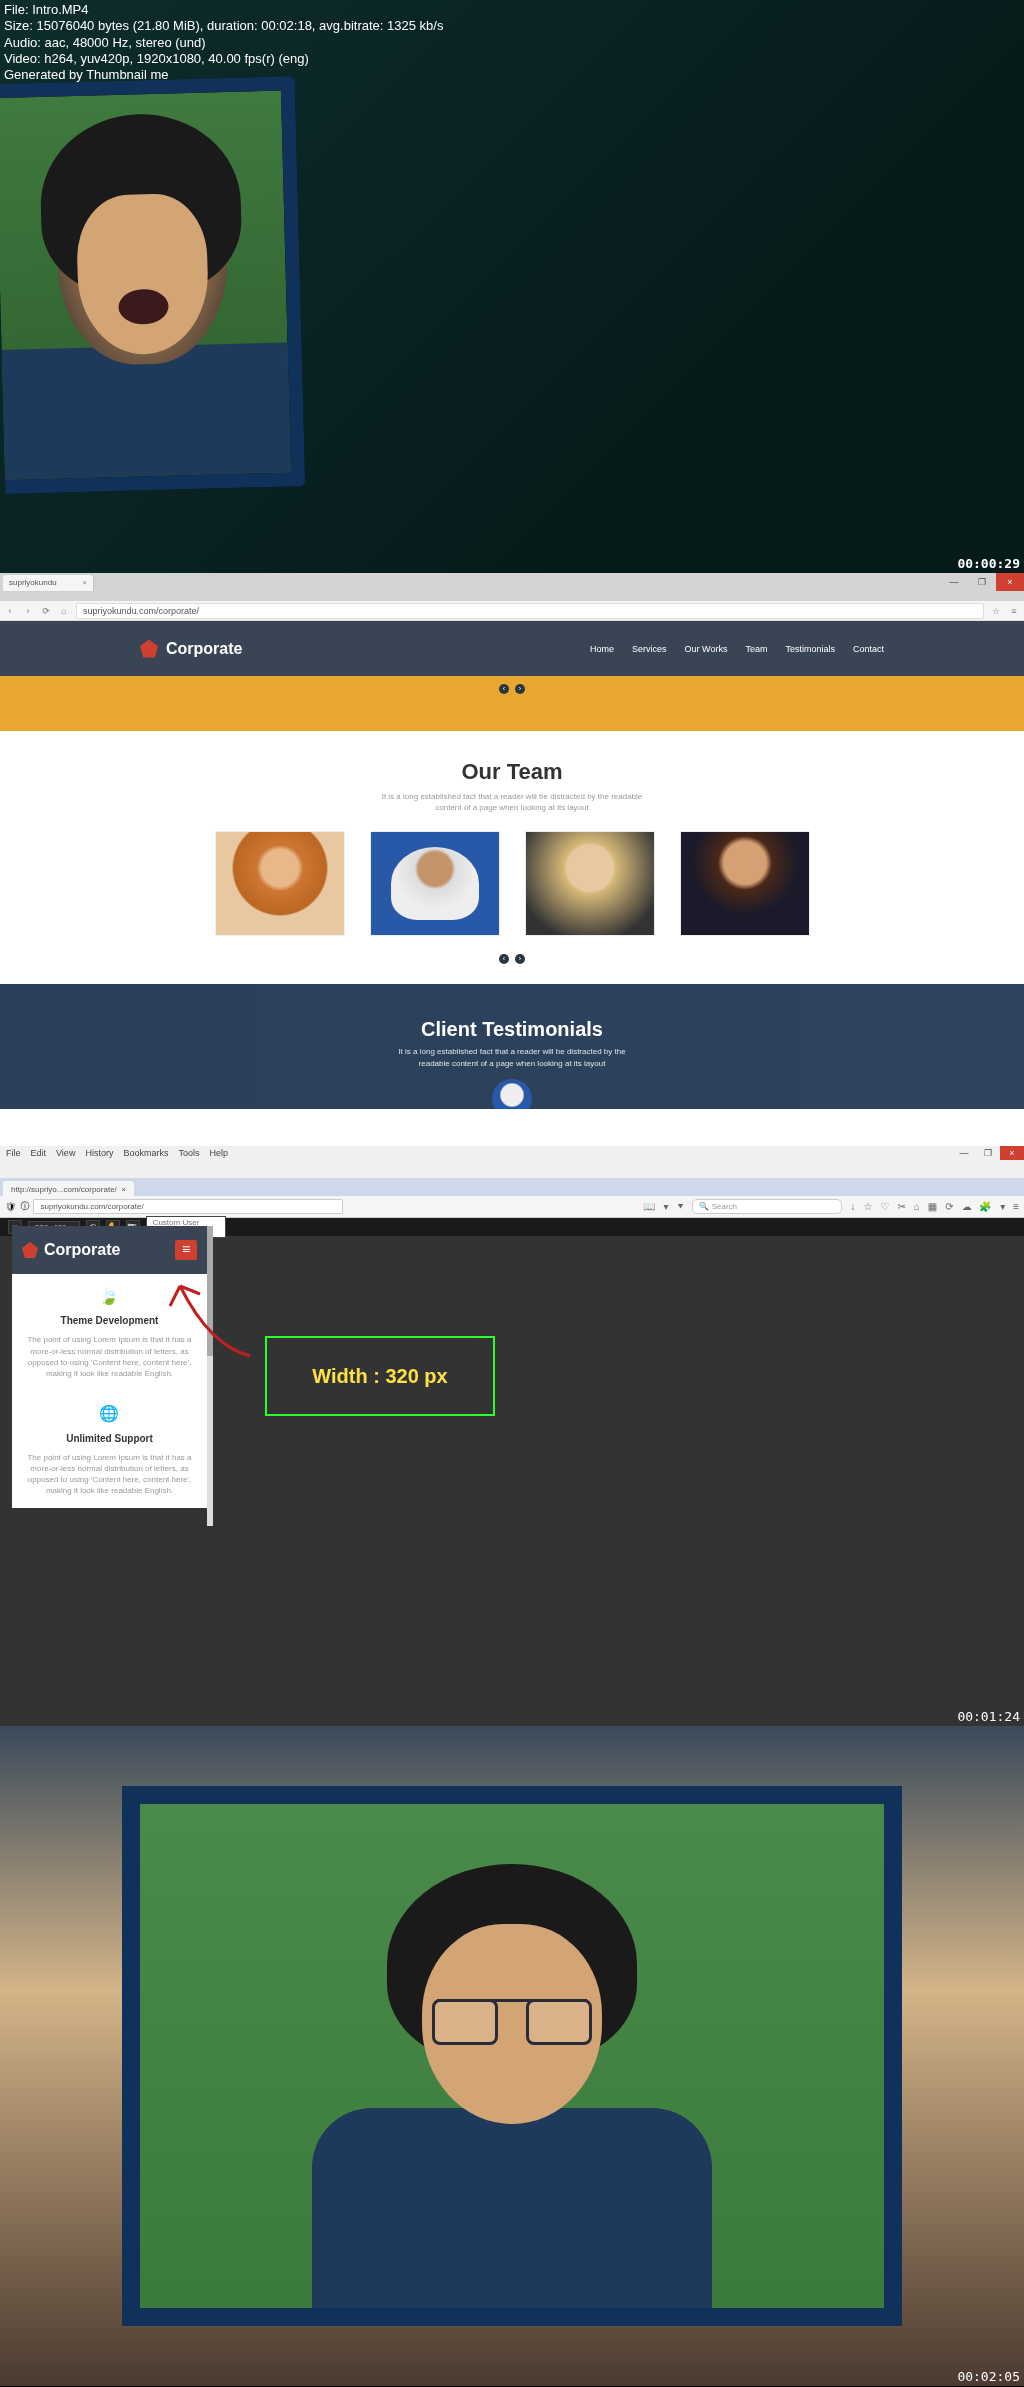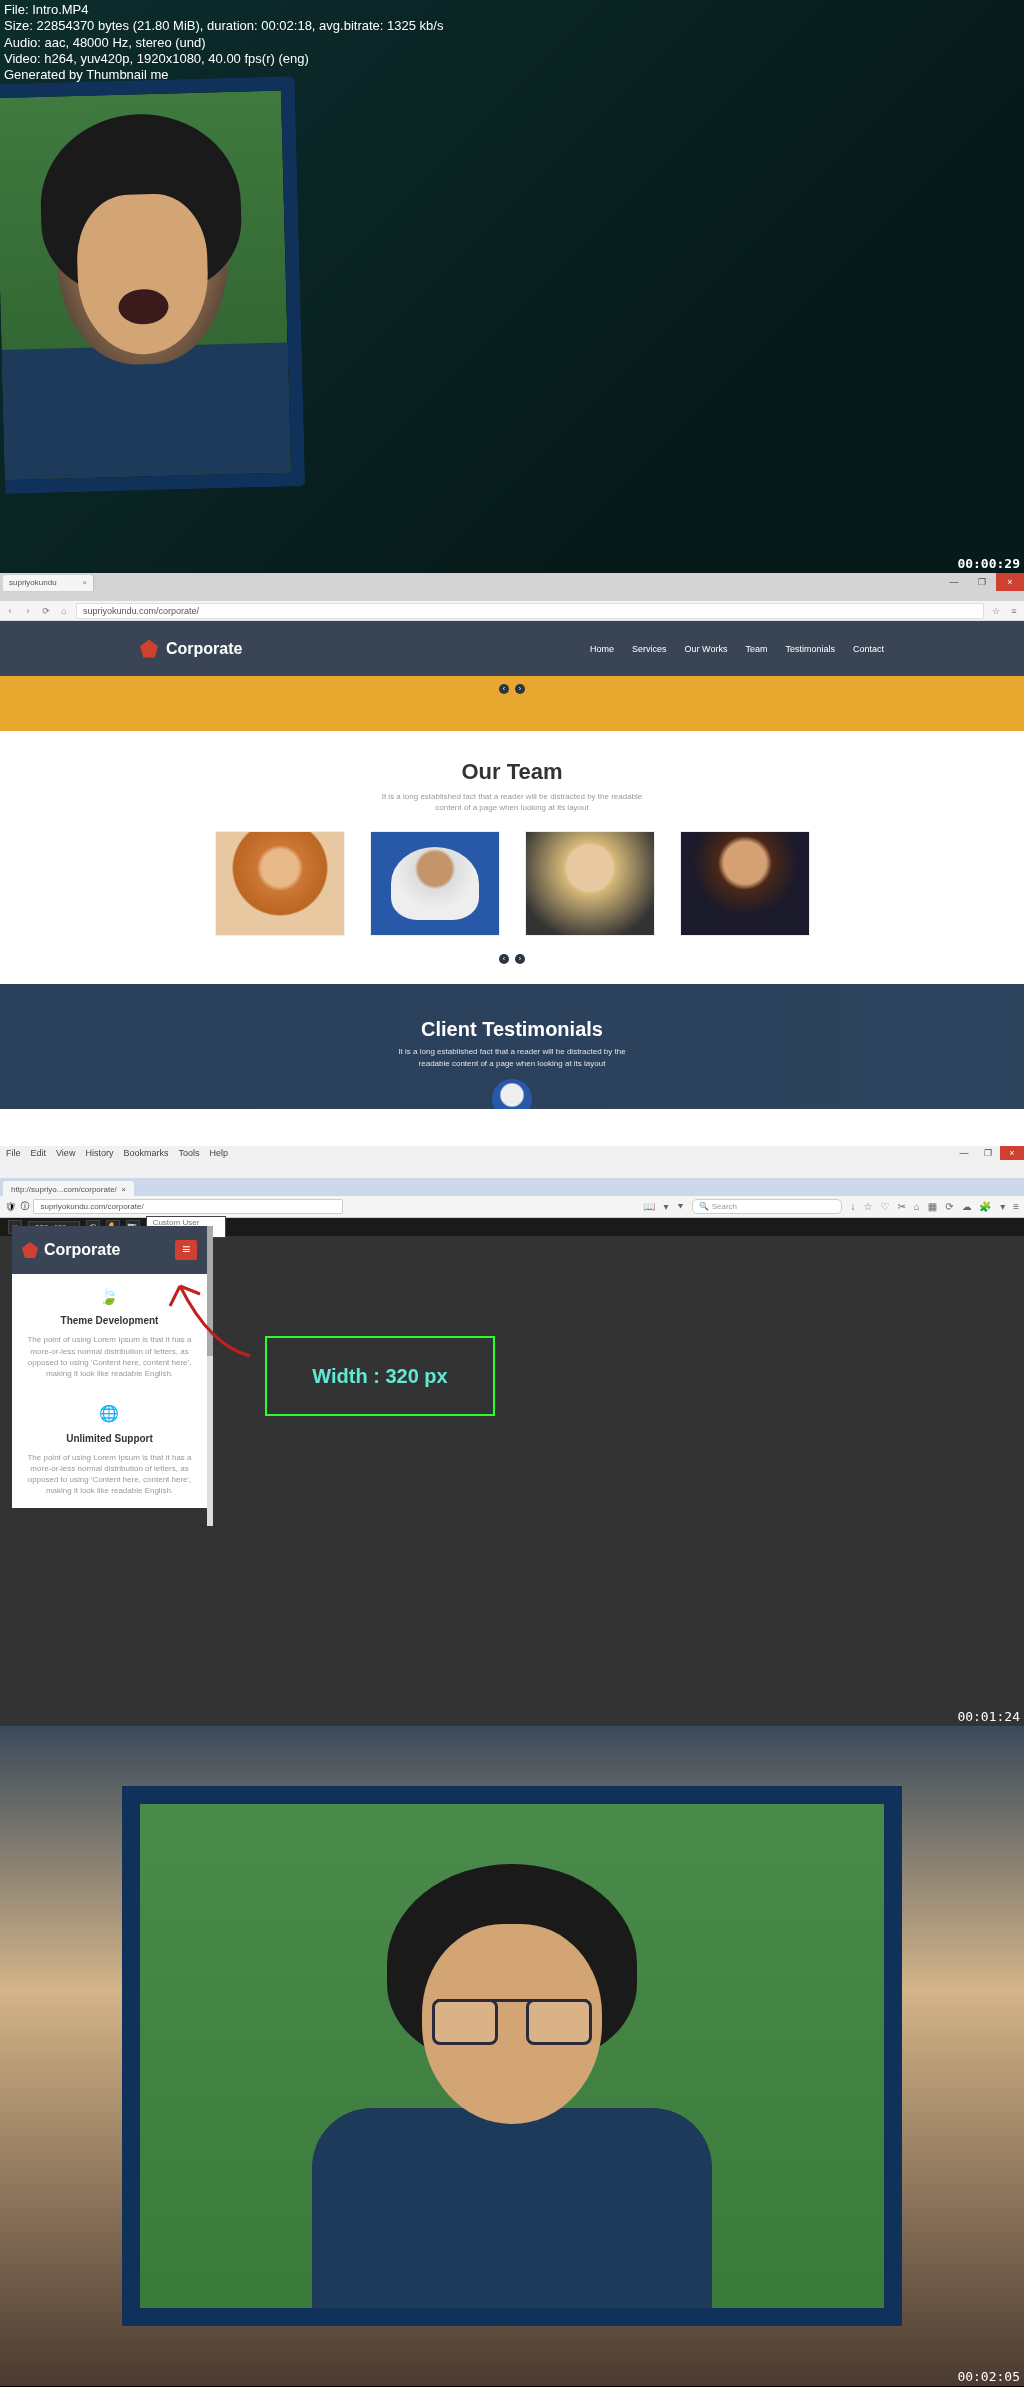--- a/index.html
+++ b/index.html
@@ -75,21 +75,21 @@
 .f3 .mobile-preview { position:absolute; top:80px; left:12px; width:195px; background:#fff; }
 .f3 .mp-header { height:48px; background:#394555; display:flex; align-items:center; padding:0 10px; gap:6px; }
 .f3 .mp-burger { width:22px; height:20px; background:#d04030; border-radius:2px; color:#fff; font-size:14px; text-align:center; line-height:18px; margin-left:auto; }
 .f3 .mp-logo { font-size:16px; font-weight:bold; color:#fff; }
 .f3 .mp-pent { width:16px; height:16px; background:#d04030; clip-path:polygon(50% 0%,100% 38%,82% 100%,18% 100%,0% 38%); }
 .f3 .mp-card { padding:12px 10px; text-align:center; font-size:8px; color:#999; line-height:1.4; }
 .f3 .mp-icon { font-size:16px; color:#555; }
 .f3 .mp-ctitle { font-size:10px; font-weight:bold; color:#333; margin:6px 0; }
 .f3 .arrow-svg { position:absolute; top:110px; left:150px; width:120px; height:120px; }
 .f3 .width-box { position:absolute; top:190px; left:265px; width:230px; height:80px; border:2px solid #2aff2a; display:flex; align-items:center; justify-content:center; }
-.f3 .width-text { color:#5eead4; font-size:20px; font-weight:bold; }
+.f3 .width-text { color:#fde047; font-size:20px; font-weight:bold; }
 .f3 .scroll-track { position:absolute; top:80px; left:207px; width:6px; height:300px; background:#ddd; }
 .f3 .scroll-thumb { position:absolute; top:0; width:100%; height:130px; background:#aaa; }
 
 
 .f4 { height:660px; background:linear-gradient(180deg,#3a4a5a 0%,#d4b488 40%,#4a3a30 100%); display:flex; align-items:center; justify-content:center; }
 .f4 .vframe { width:780px; height:540px; background:#10315a; padding:18px; }
 .f4 .vinner { width:100%; height:100%; background:linear-gradient(180deg,#4a8a4a 0%,#3a7a3a 100%); position:relative; overflow:hidden; }
 .f4 .head2 { position:absolute; left:50%; top:60px; transform:translateX(-50%); width:210px; height:280px; }
 .f4 .hair2 { position:absolute; top:0; left:-20px; right:-20px; height:200px; background:#1a1a1a; border-radius:50% 50% 40% 40%; }
 .f4 .face2 { position:absolute; top:60px; left:15px; right:15px; height:200px; background:#d4a574; border-radius:45% 45% 50% 50%; }
@@ -97,21 +97,21 @@
 .f4 .glasses::before,.f4 .glasses::after { content:''; position:absolute; top:-3px; width:60px; height:40px; border:3px solid #2a2a3a; border-radius:8px; background:rgba(255,255,255,0.15); }
 .f4 .glasses::before { left:-5px; }
 .f4 .glasses::after { right:-5px; }
 .f4 .torso2 { position:absolute; bottom:0; left:50%; transform:translateX(-50%); width:400px; height:200px; background:#1e3a5a; border-radius:60px 60px 0 0; }
 </style>
 </head>
 <body>
 
 <div class="meta-overlay">
   <div>File: Intro.MP4</div>
-  <div>Size: 22854370 bytes (21.80 MiB), duration: 00:02:18, avg.bitrate: 1325 kb/s</div>
+  <div>Size: 15076040 bytes (21.80 MiB), duration: 00:02:18, avg.bitrate: 1325 kb/s</div>
   <div>Audio: aac, 48000 Hz, stereo (und)</div>
   <div>Video: h264, yuv420p, 1920x1080, 40.00 fps(r) (eng)</div>
   <div>Generated by Thumbnail me</div>
 </div>
 
 <div class="frame f1">
   <div class="vidbox">
     <div class="vidinner">
       <div class="torso"></div>
       <div class="head">

